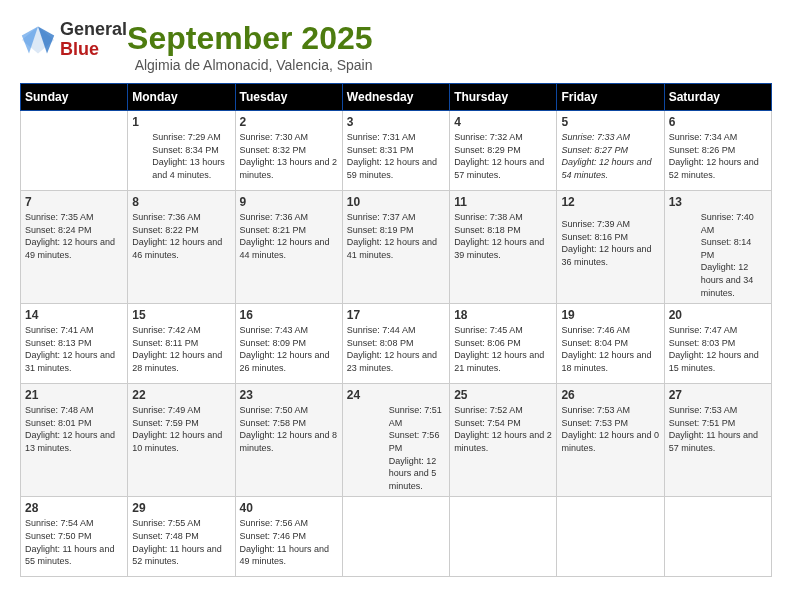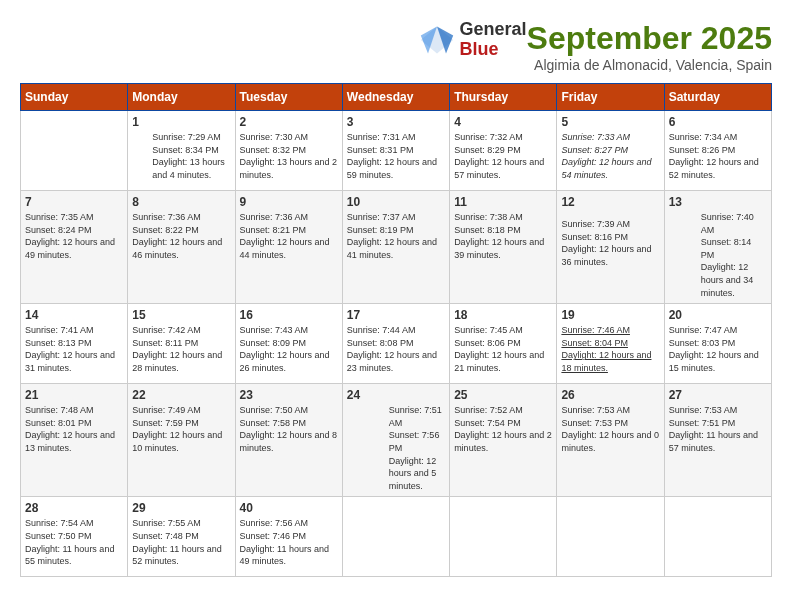--- a/index.html
+++ b/index.html
@@ -5,21 +5,21 @@
     * { box-sizing: border-box; margin: 0; padding: 0; }
     body {
       font-family: Arial, sans-serif;
       background: #fff;
       width: 792px;
       min-height: 612px;
       padding: 20px;
     }
     .header-area {
       display: flex;
-      justify-content: flex-end;
+      justify-content: flex-start;
       align-items: flex-start;
       margin-bottom: 10px;
     }
     .logo {
       display: flex;
       align-items: center;
       gap: 4px;
     }
     .logo-text {
       font-size: 18px;
@@ -43,21 +43,21 @@
     .location {
       font-size: 14px;
       color: #555;
     }
     table {
       width: 100%;
       border-collapse: collapse;
       font-size: 10px;
     }
     thead tr th {
-      background-color: #c2410c;
+      background-color: #000000;
       color: #fff;
       padding: 6px 4px;
       text-align: left;
       font-size: 12px;
       font-weight: bold;
       border: 1px solid #0d47a1;
     }
     tbody tr td {
       border: 1px solid #ccc;
       vertical-align: top;
@@ -226,21 +226,21 @@
 Daylight: 12 hours and 23 minutes.</div>
         </td>
         <td>
           <div class="day-number">18</div>
           <div class="day-info" style="white-space: pre-line;">Sunrise: 7:45 AM
 Sunset: 8:06 PM
 Daylight: 12 hours and 21 minutes.</div>
         </td>
         <td>
           <div class="day-number">19</div>
-          <div class="day-info" style="white-space: pre-line; text-decoration: underline;">Sunrise: 7:46 AM
+          <div class="day-info" style="white-space: pre-line;">Sunrise: 7:46 AM
 Sunset: 8:04 PM
 Daylight: 12 hours and 18 minutes.</div>
         </td>
         <td>
           <div class="day-number">20</div>
           <div class="day-info" style="white-space: pre-line;">Sunrise: 7:47 AM
 Sunset: 8:03 PM
 Daylight: 12 hours and 15 minutes.</div>
         </td>
       </tr>

